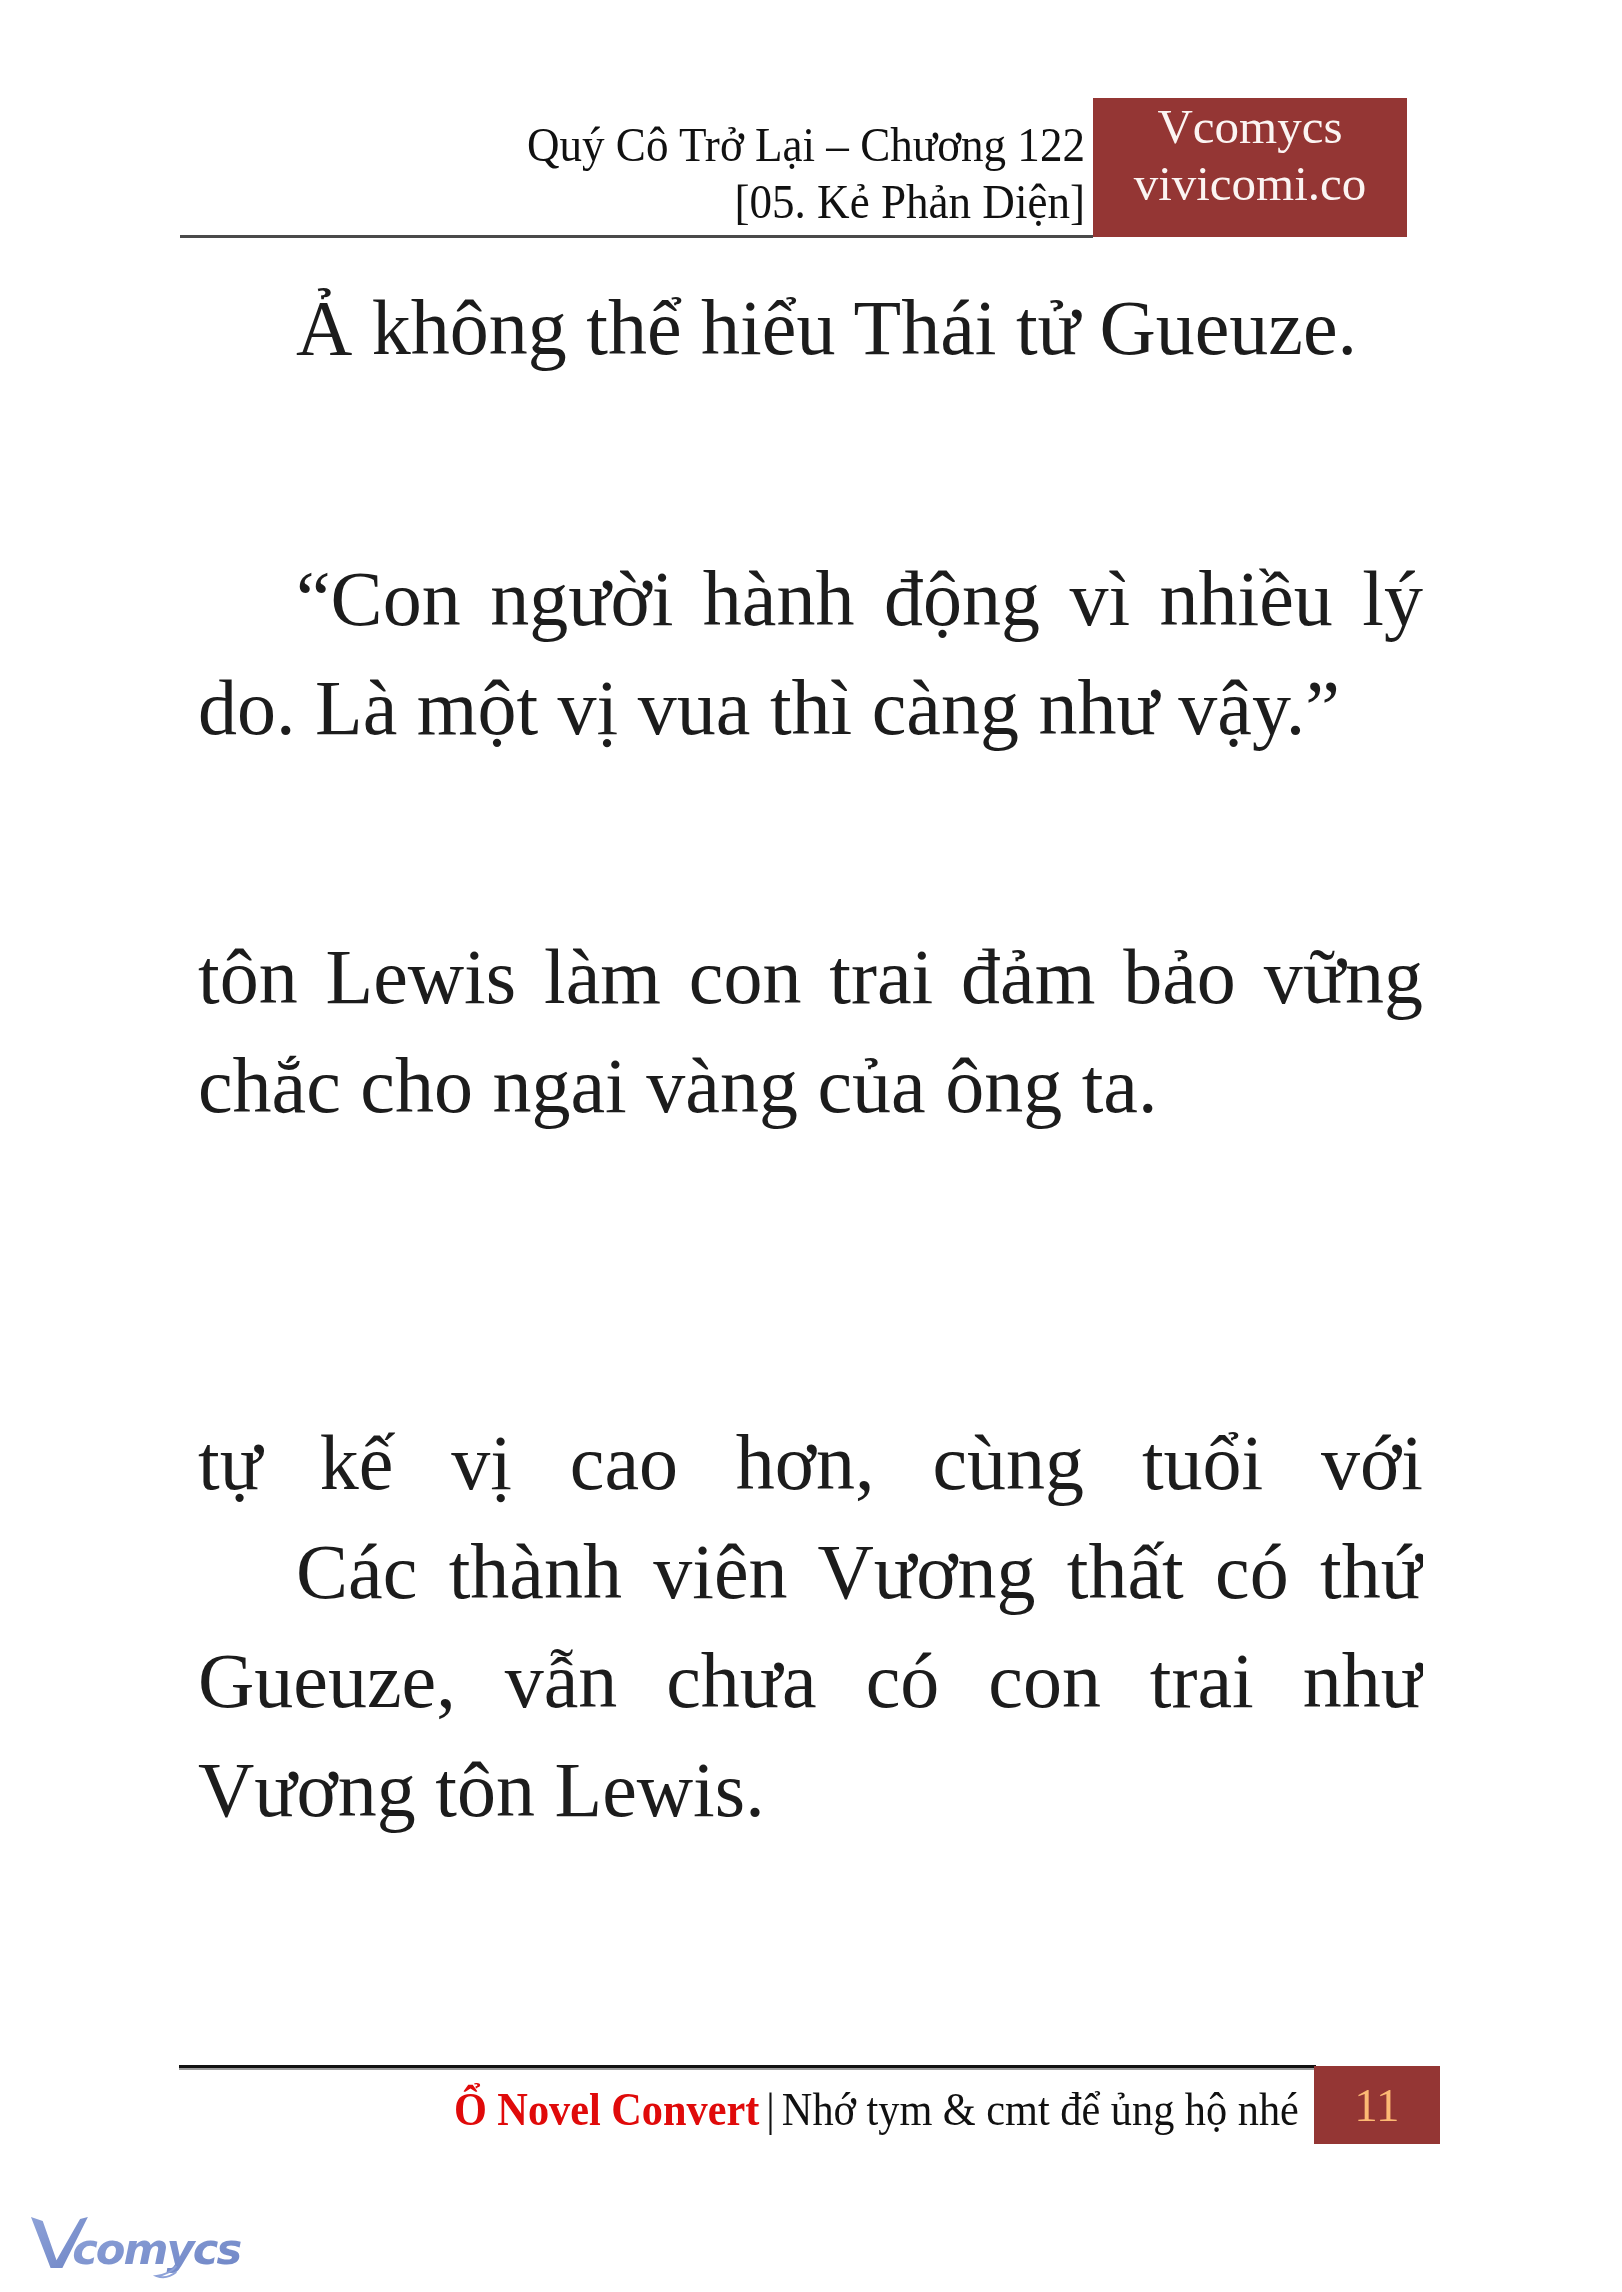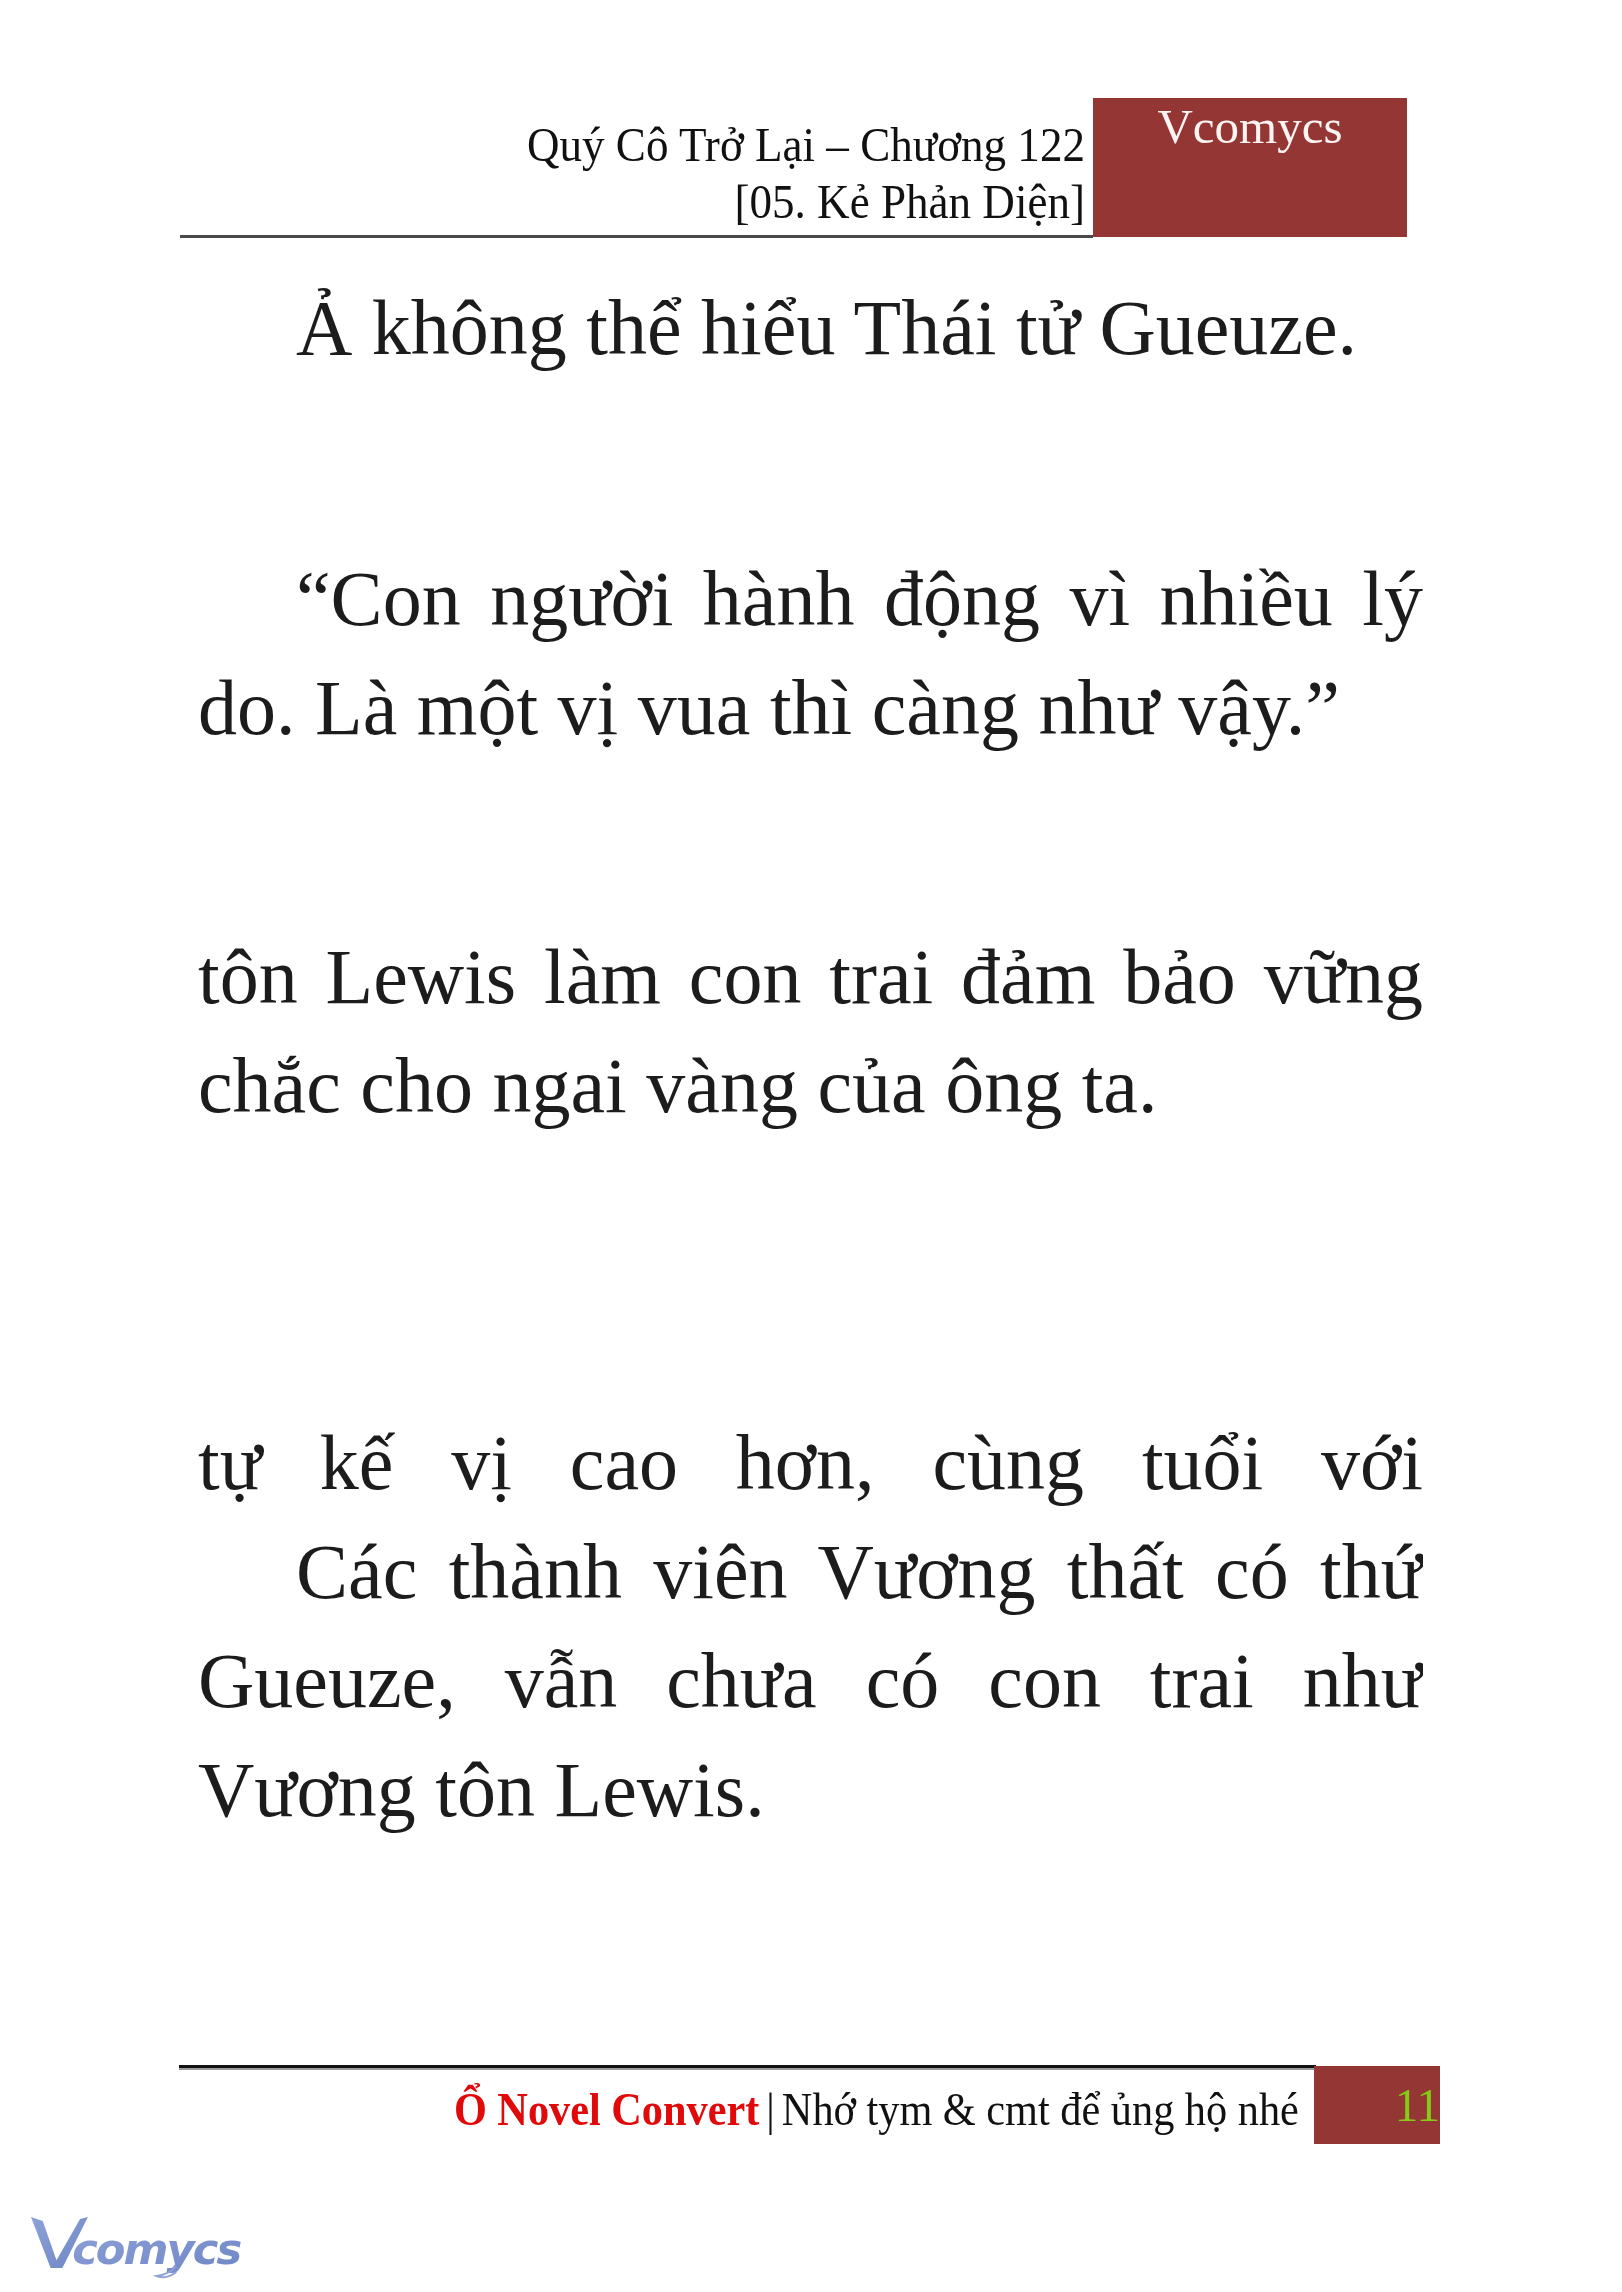--- a/index.html
+++ b/index.html
@@ -31,37 +31,38 @@
     .ftr-rule { position: absolute; left: 179px; top: 2065px; width: 1137px; height: 2.9px; background: #111; box-shadow: 0 2px 0 #9a9a9a; }
     .ftr-text {
       position: absolute; right: 323px; top: 2082px; white-space: nowrap;
       font-size: 47px; line-height: 55px; color: #111;
       transform-origin: right top; transform: scaleX(0.9);
     }
     .ftr-brand { color: #e00a0a; font-weight: bold; }
     .ftr-sep { color: #111; margin: 0 7.8px; }
     .ftr-box {
       position: absolute; left: 1314px; top: 2066px; width: 126px; height: 78px;
-      background: #943634; color: #84cc16; text-align: right;
+      background: #943634; color: #fdba74; text-align: center;
       font-size: 47px; line-height: 78px;
     }
 
     
     .wm { position: absolute; left: 29px; top: 2213px; width: 216px; height: 69px; }
   </style>
 </head>
 <body>
 
 <div class="hdr-title serif">
   <div>Quý Cô Trở Lại – Chương 122</div>
   <div>[05. Kẻ Phản Diện]</div>
 </div>
 <div class="hdr-rule"></div>
 <div class="hdr-box serif">
   <div>Vcomycs</div>
+  <div>vivicomi.co</div>
 </div>
 
 <div class="body-text serif">
   <div class="para" style="top:273px;">
     <div class="line first">Ả không thể hiểu Thái tử Gueuze.</div>
   </div>
   <div class="para" style="top:544px;">
     <div class="line first just">“Con người hành động vì nhiều lý</div>
     <div class="line">do. Là một vị vua thì càng như vậy.”</div>
   </div>

